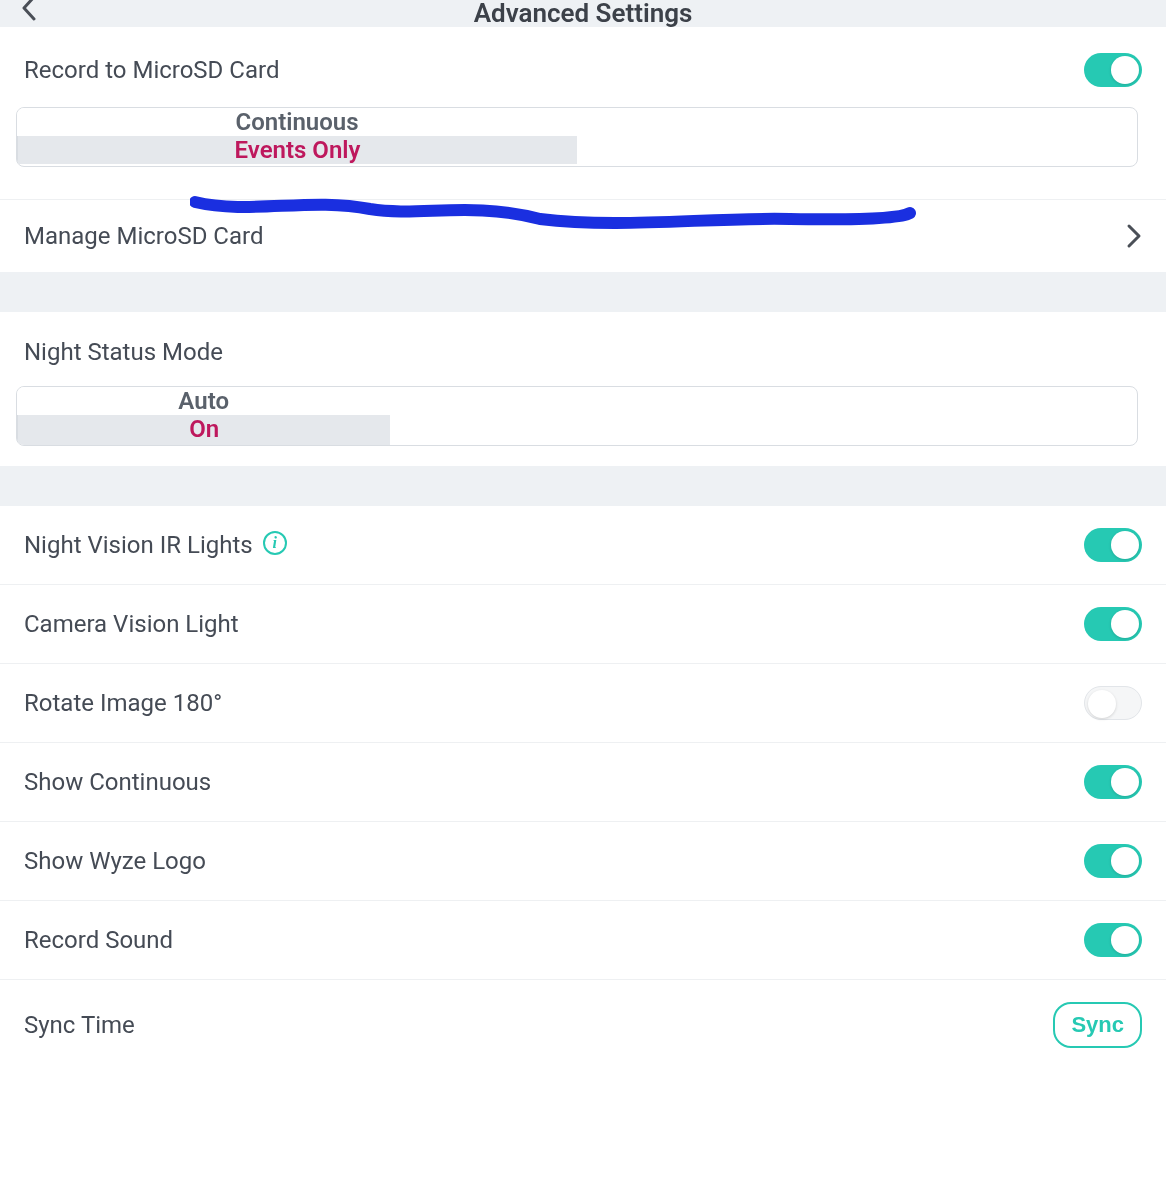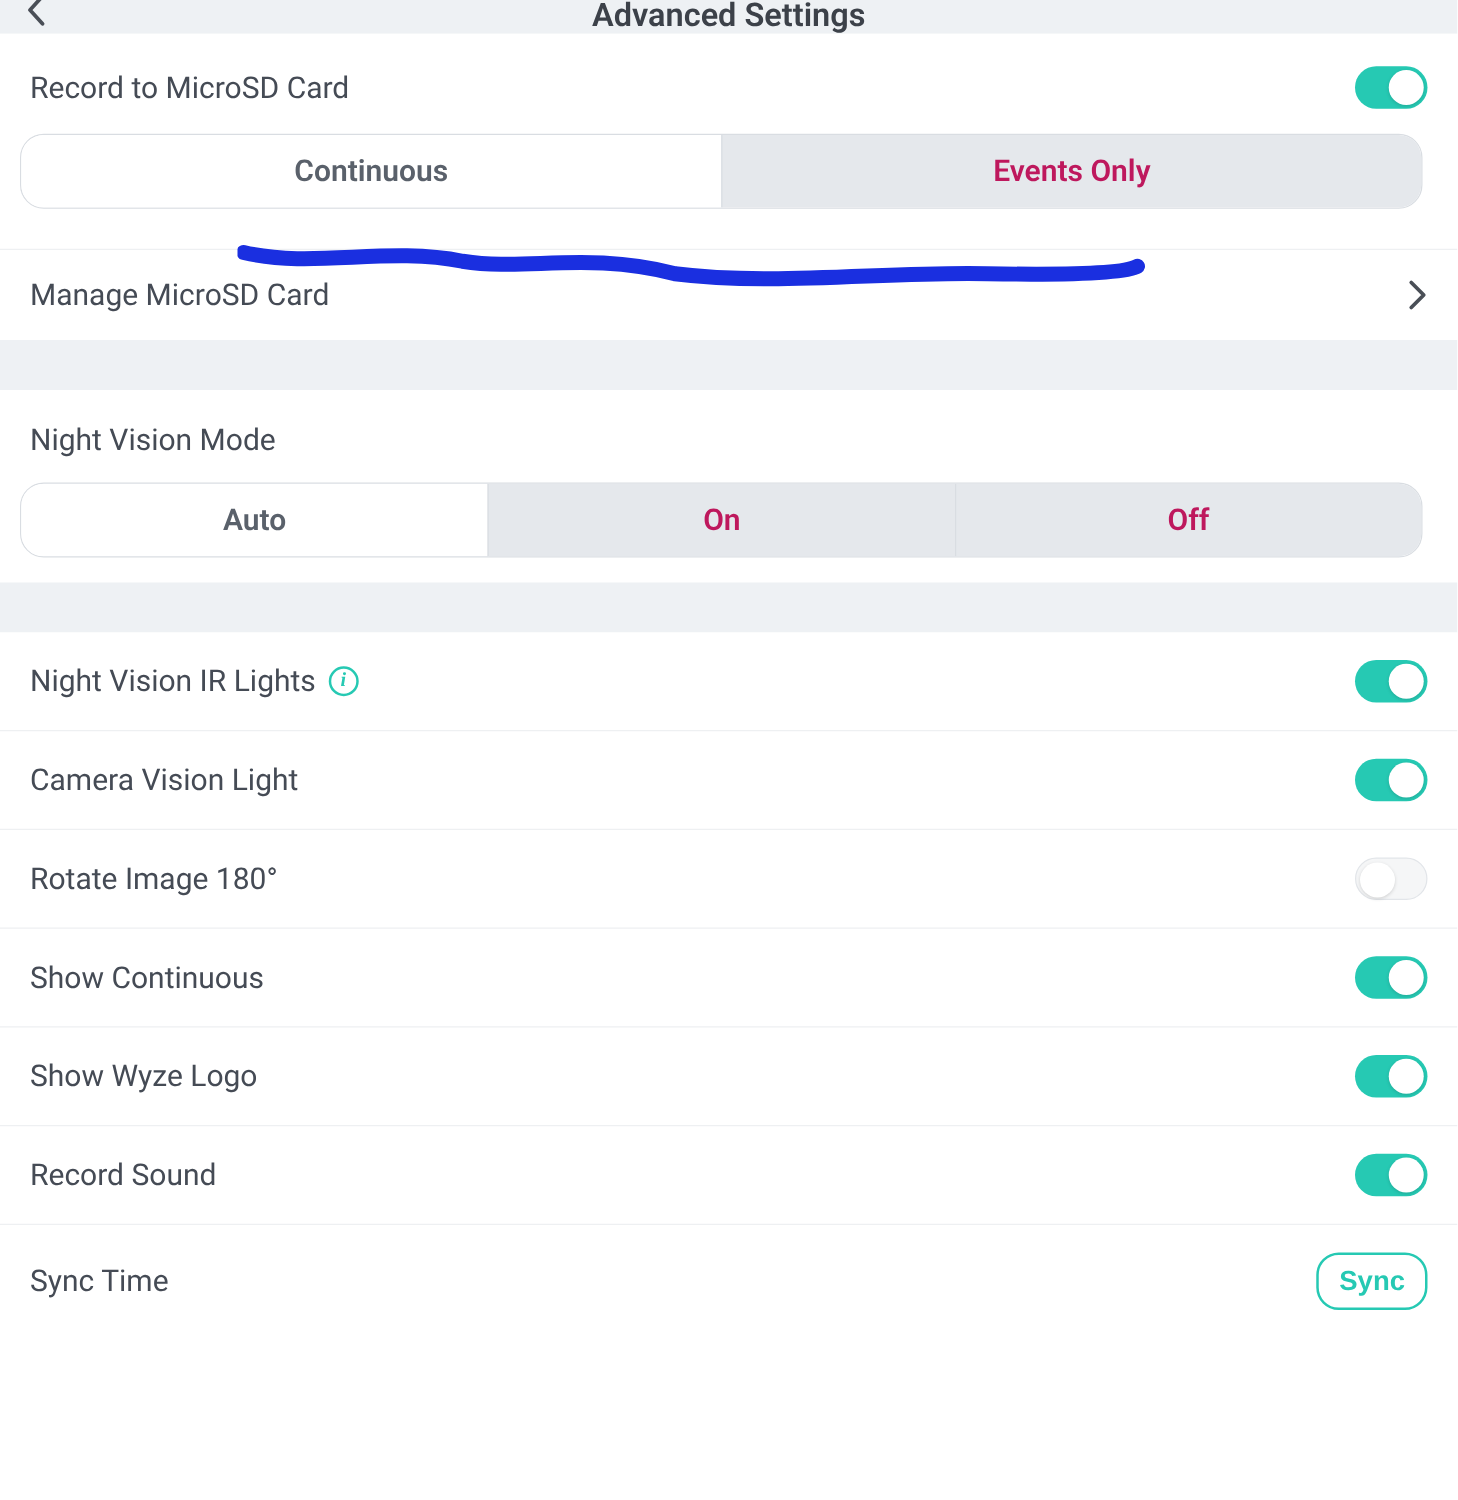--- a/index.html
+++ b/index.html
@@ -37,32 +37,33 @@
   }
   .row {
     display: flex;
     align-items: center;
     justify-content: space-between;
     padding: 22px 24px;
     font-size: 24px;
     color: #454b55;
     border-bottom: 1px solid #eef0f2;
   }
-  .row-label { display: flex; align-items: center; gap: 10px; }
+  .row-label { display: flex; gap: 10px; }
   .gap {
     background: #eef1f4;
     height: 40px;
   }
   .segmented {
     display: flex;
     margin: 0 28px 26px 16px;
     border: 1px solid #d9dde2;
-    border-radius: 19px;
+    border-radius: 8px;
     overflow: hidden;
     height: 60px;
+    flex-direction: column;
   }
   .segmented-2 .seg { width: 50%; }
   .segmented-3 .seg { width: 33.3333%; }
   .seg {
     display: flex;
     align-items: center;
     justify-content: center;
     font-size: 24px;
     font-weight: 600;
     color: #be185d;
@@ -182,21 +183,21 @@
     <span>Manage MicroSD Card</span>
     <svg class="chevron-right" width="16" height="26" viewBox="0 0 16 26">
       <polyline points="3,3 13,13 3,23" fill="none" stroke="#4a4f57" stroke-width="3" stroke-linecap="round" stroke-linejoin="round"></polyline>
     </svg>
   </div>
 </div>
 
 <div class="gap"></div>
 
 <div class="section">
-  <div class="nv-header-row">Night Vision Mode</div>
+  <div class="nv-header-row">Night Status Mode</div>
   <div class="segmented segmented-3" style="margin-bottom:20px;">
     <div class="seg active">Auto</div>
     <div class="seg divider">On</div>
     <div class="seg">Off</div>
   </div>
 </div>
 
 <div class="gap"></div>
 
 <div class="section">

